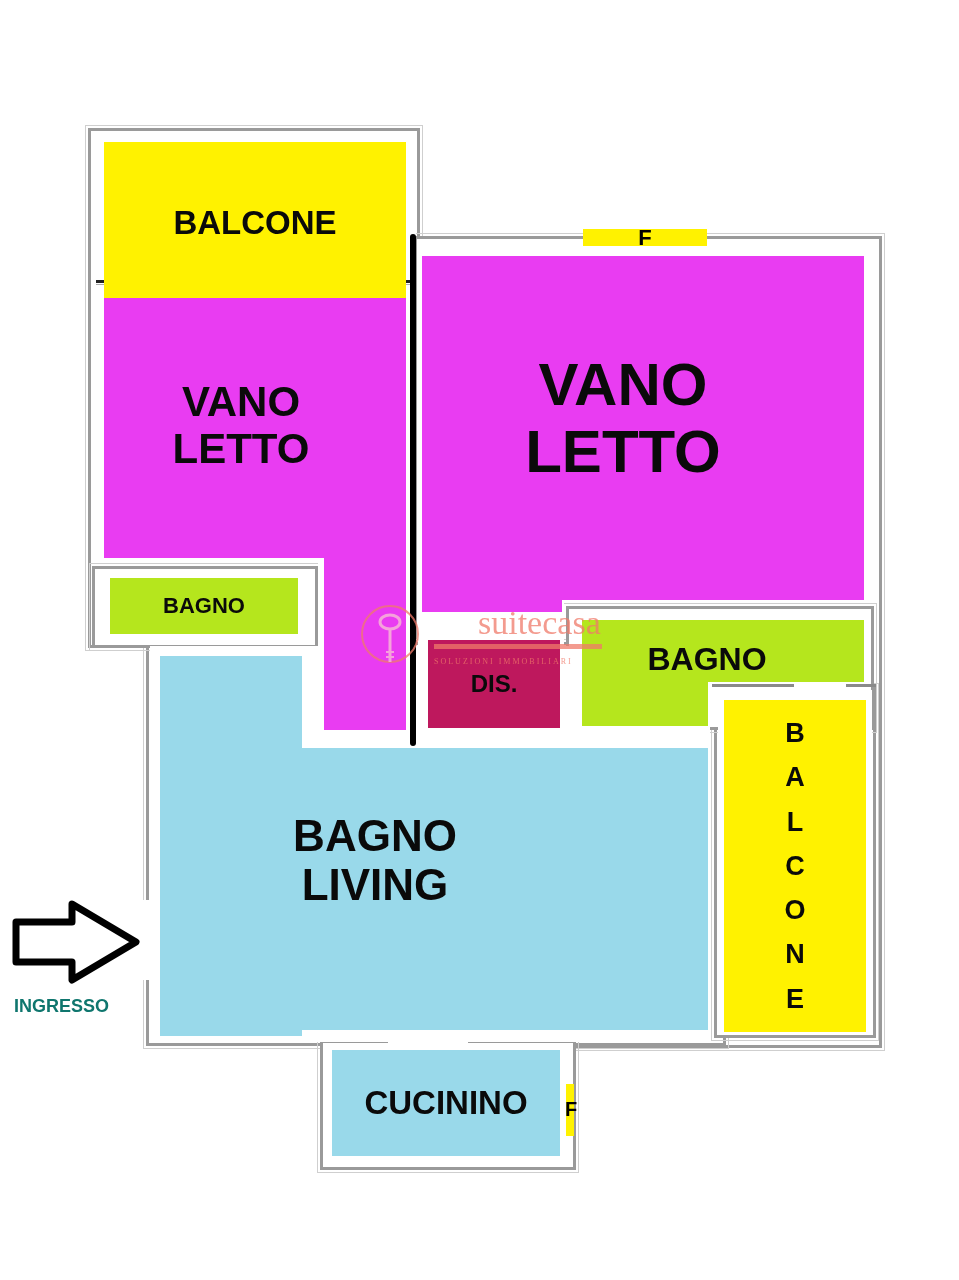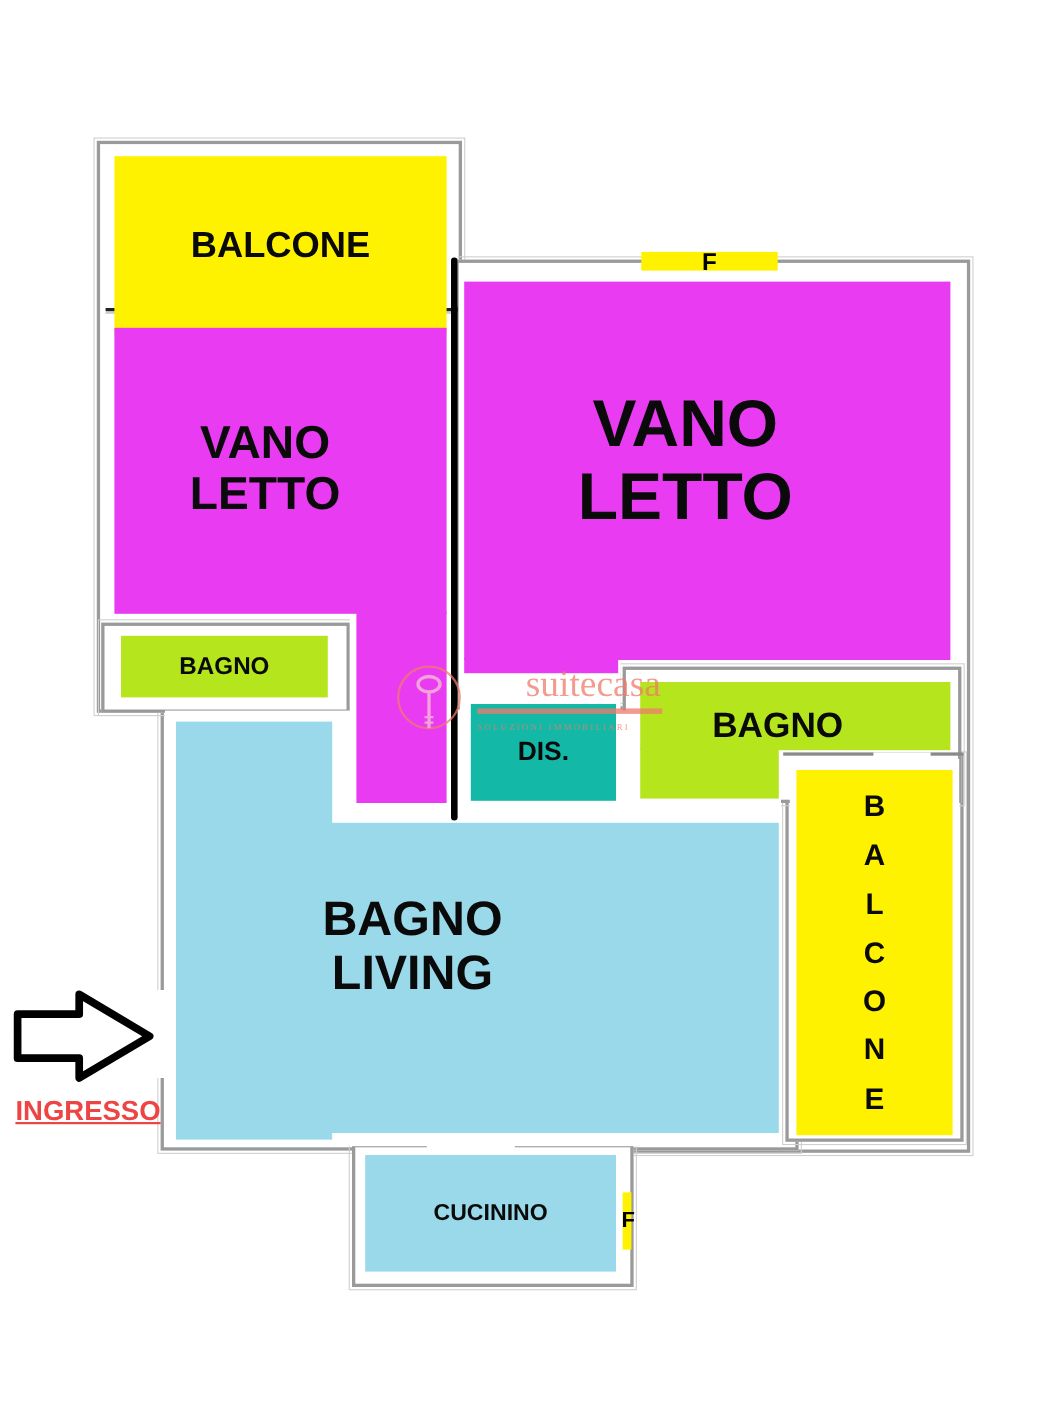--- a/index.html
+++ b/index.html
@@ -8,21 +8,21 @@
     .abs { position: absolute; box-sizing: border-box; }
     .outline { position: absolute; box-sizing: border-box; border: 3px solid #9a9a9a;
       outline: 1px solid #cfcfcf; outline-offset: 2px; background: #fff; }
     .room { position: absolute; box-sizing: border-box; display: flex;
       align-items: center; justify-content: center; text-align: center;
       font-weight: bold; color: #0a0a0a; line-height: 1.12; }
     .yellow { background: #fff200; }
     .magenta { background: #e93cf2; }
     .green { background: #b5e61d; }
     .blue { background: #99d9ea; }
-    .lilac { background: #14b8a6; }
+    .lilac { background: #be185d; }
     .label { white-space: pre-line; }
     .vertical-label { display: flex; flex-direction: column; align-items: center; }
     .gap { position: absolute; background: #ffffff; }
     .divider { position: absolute; background: #000; border-radius: 3px; }
     .window { position: absolute; background: #fff200; display: flex; align-items: center;
       justify-content: center; font-weight: bold; color: #000; }
     .watermark { position: absolute; color: #f07a6a; opacity: 0.75; pointer-events: none; }
   </style>
 </head>
 <body>
@@ -99,40 +99,40 @@
     <span>B</span>
     <span>A</span>
     <span>L</span>
     <span>C</span>
     <span>O</span>
     <span>N</span>
     <span>E</span>
   </div>
 </div>
 
-<div class="room blue" style="left:332px;top:1050px;width:228px;height:106px;font-size:21px;">
+<div class="room blue" style="left:332px;top:1050px;width:228px;height:106px;font-size:33px;">
   <span class="label">CUCININO</span>
 </div>
 <div class="gap" style="left:388px;top:1036px;width:80px;height:12px;"></div>
 
 <div class="divider" style="left:410px;top:234px;width:6px;height:512px;"></div>
 
 <div class="window" style="left:583px;top:229px;width:124px;height:17px;font-size:22px;">
   <span>F</span>
 </div>
 <div class="abs" style="left:566px;top:1084px;width:8px;height:52px;background:#fff200;"></div>
 <div class="abs" style="left:565px;top:1098px;font-weight:bold;font-size:20px;color:#000;">
   <span>F</span>
 </div>
 
 <div class="gap" style="left:140px;top:900px;width:20px;height:80px;"></div>
 <svg class="abs" style="left:10px;top:898px;" width="132" height="90" viewBox="0 0 132 90">
   <path d="M6 24 H62 V6 L126 44 L62 82 V64 H6 Z" fill="#ffffff" stroke="#000" stroke-width="7" stroke-linejoin="round"></path>
 </svg>
-<div class="abs" style="left:14px;top:996px;font-weight:bold;font-size:25px;color:#ef4444;text-decoration:underline;">
+<div class="abs" style="left:14px;top:996px;font-weight:bold;font-size:18px;color:#0f766e;">
   <span>INGRESSO</span>
 </div>
 
 <div class="watermark" style="left:356px;top:604px;width:250px;height:62px;">
   <svg class="abs" style="left:0;top:0;" width="70" height="62" viewBox="0 0 70 62">
     <circle cx="34" cy="30" r="28" fill="none" stroke="#f07a6a" stroke-width="2"></circle>
     <ellipse cx="34" cy="18" rx="10" ry="7" fill="none" stroke="#f9c4d4" stroke-width="3"></ellipse>
     <line x1="34" y1="25" x2="34" y2="58" stroke="#f9c4d4" stroke-width="3"></line>
     <line x1="30" y1="48" x2="38" y2="48" stroke="#f9c4d4" stroke-width="2"></line>
     <line x1="30" y1="53" x2="38" y2="53" stroke="#f9c4d4" stroke-width="2"></line>

